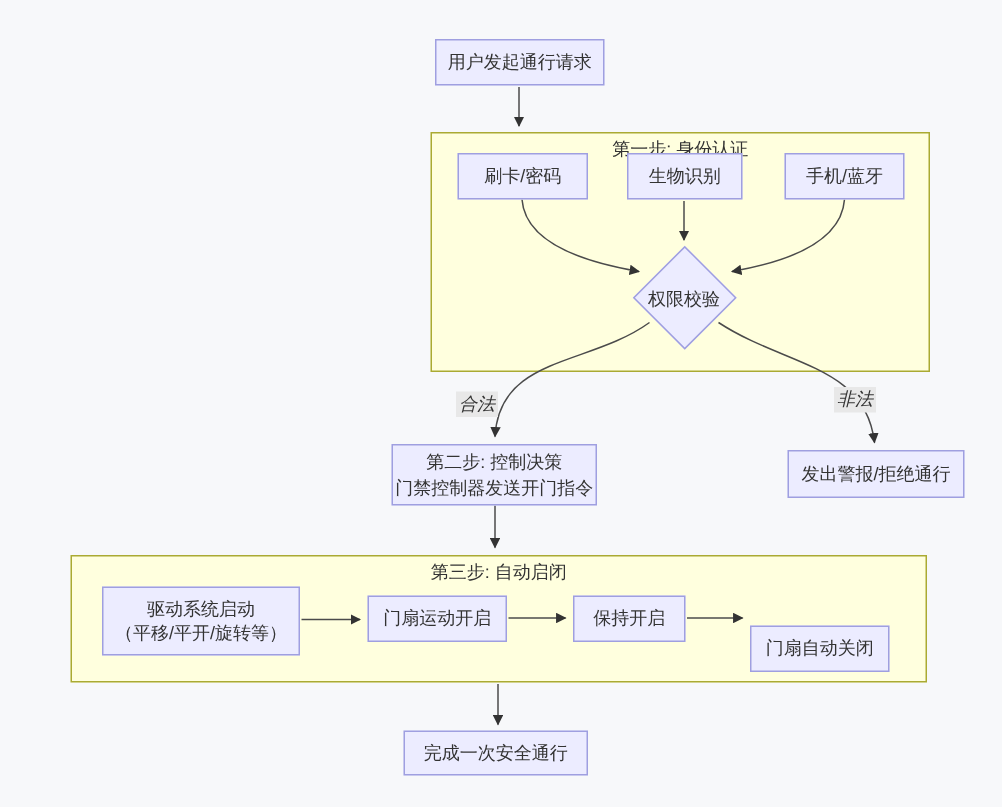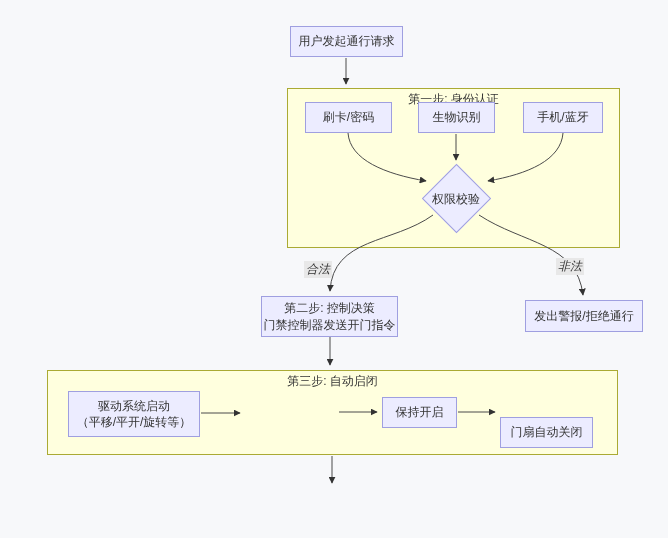--- a/index.html
+++ b/index.html
@@ -115,22 +115,28 @@
     <span>门禁控制器发送开门指令</span>
   </div>
   <div class="node n-alarm">
     <span>发出警报/拒绝通行</span>
   </div>
 
   <div class="node n-drive">
     <span>驱动系统启动</span>
     <span>（平移/平开/旋转等）</span>
   </div>
+  <div class="node n-move">
+    <span>门扇运动开启</span>
+  </div>
   <div class="node n-hold">
     <span>保持开启</span>
   </div>
   <div class="node n-close">
     <span>门扇自动关闭</span>
   </div>
 
+  <div class="node n-done">
+    <span>完成一次安全通行</span>
+  </div>
 
 
 </div>
 
 </body></html>

